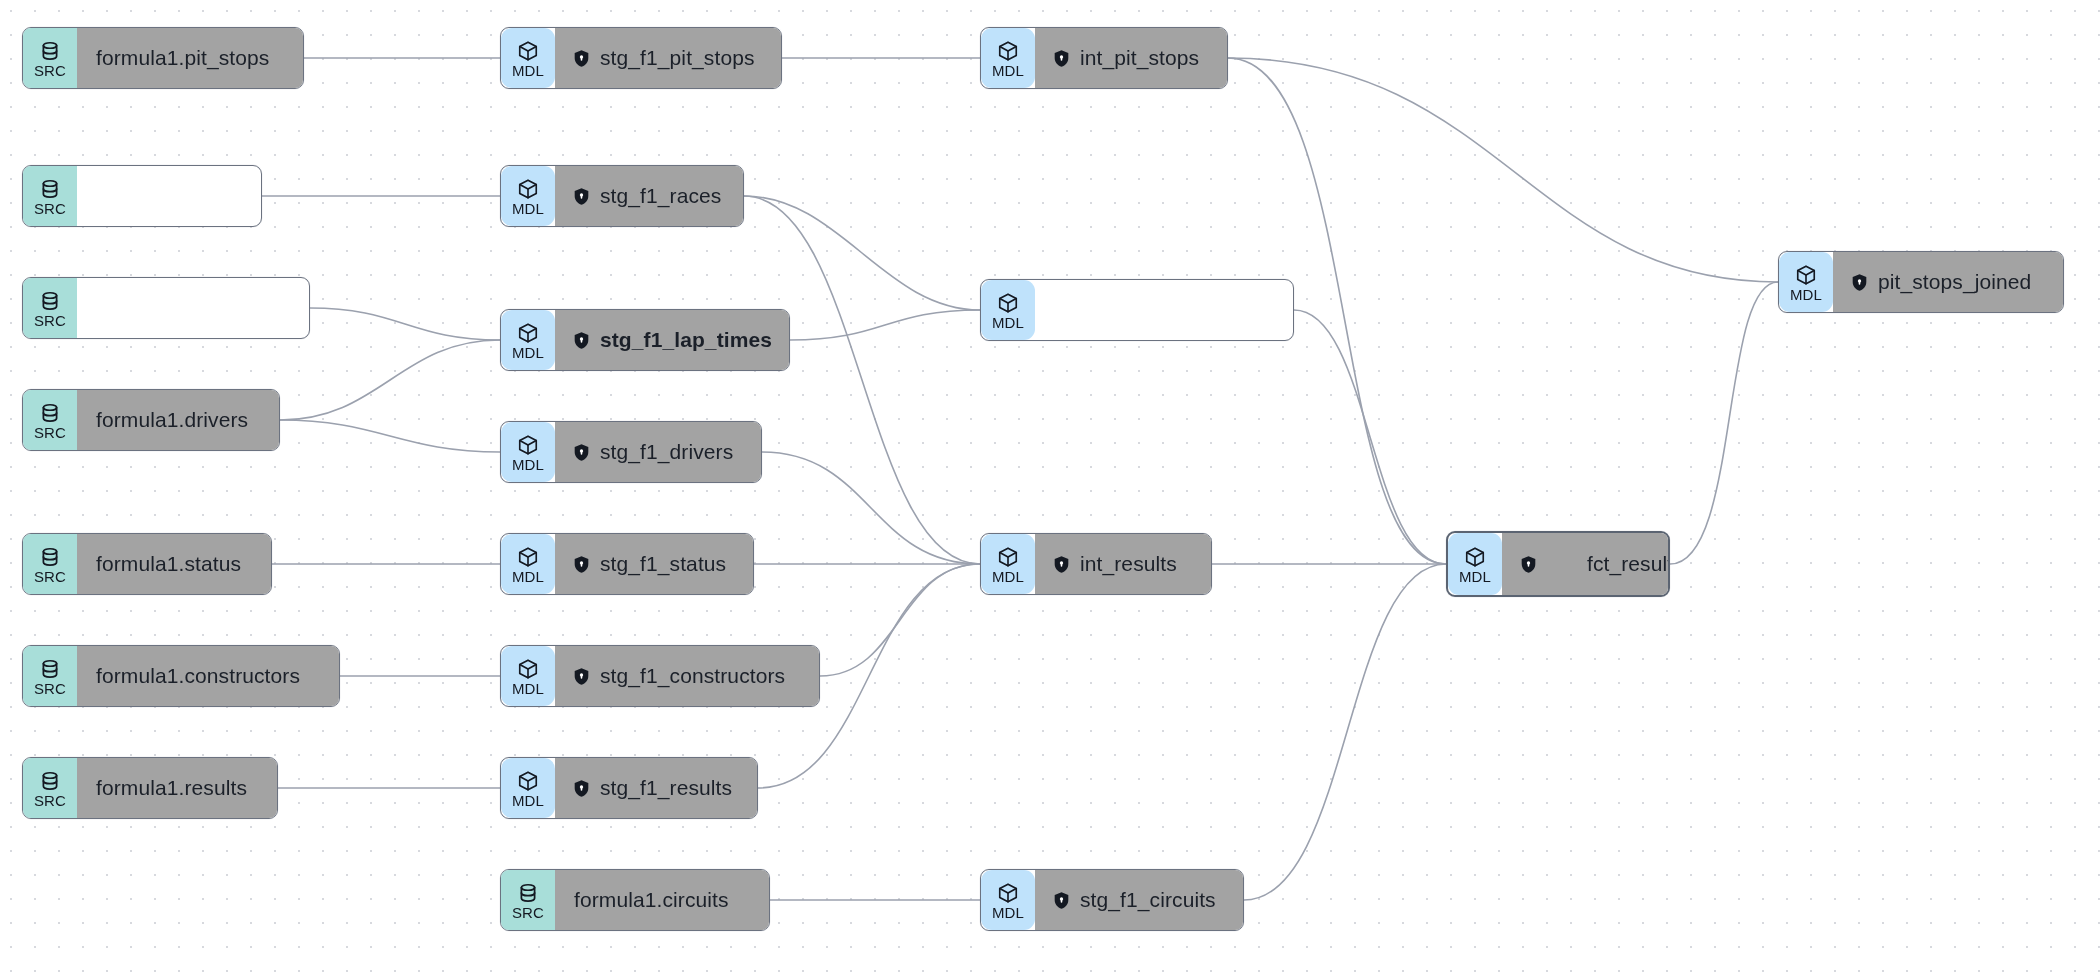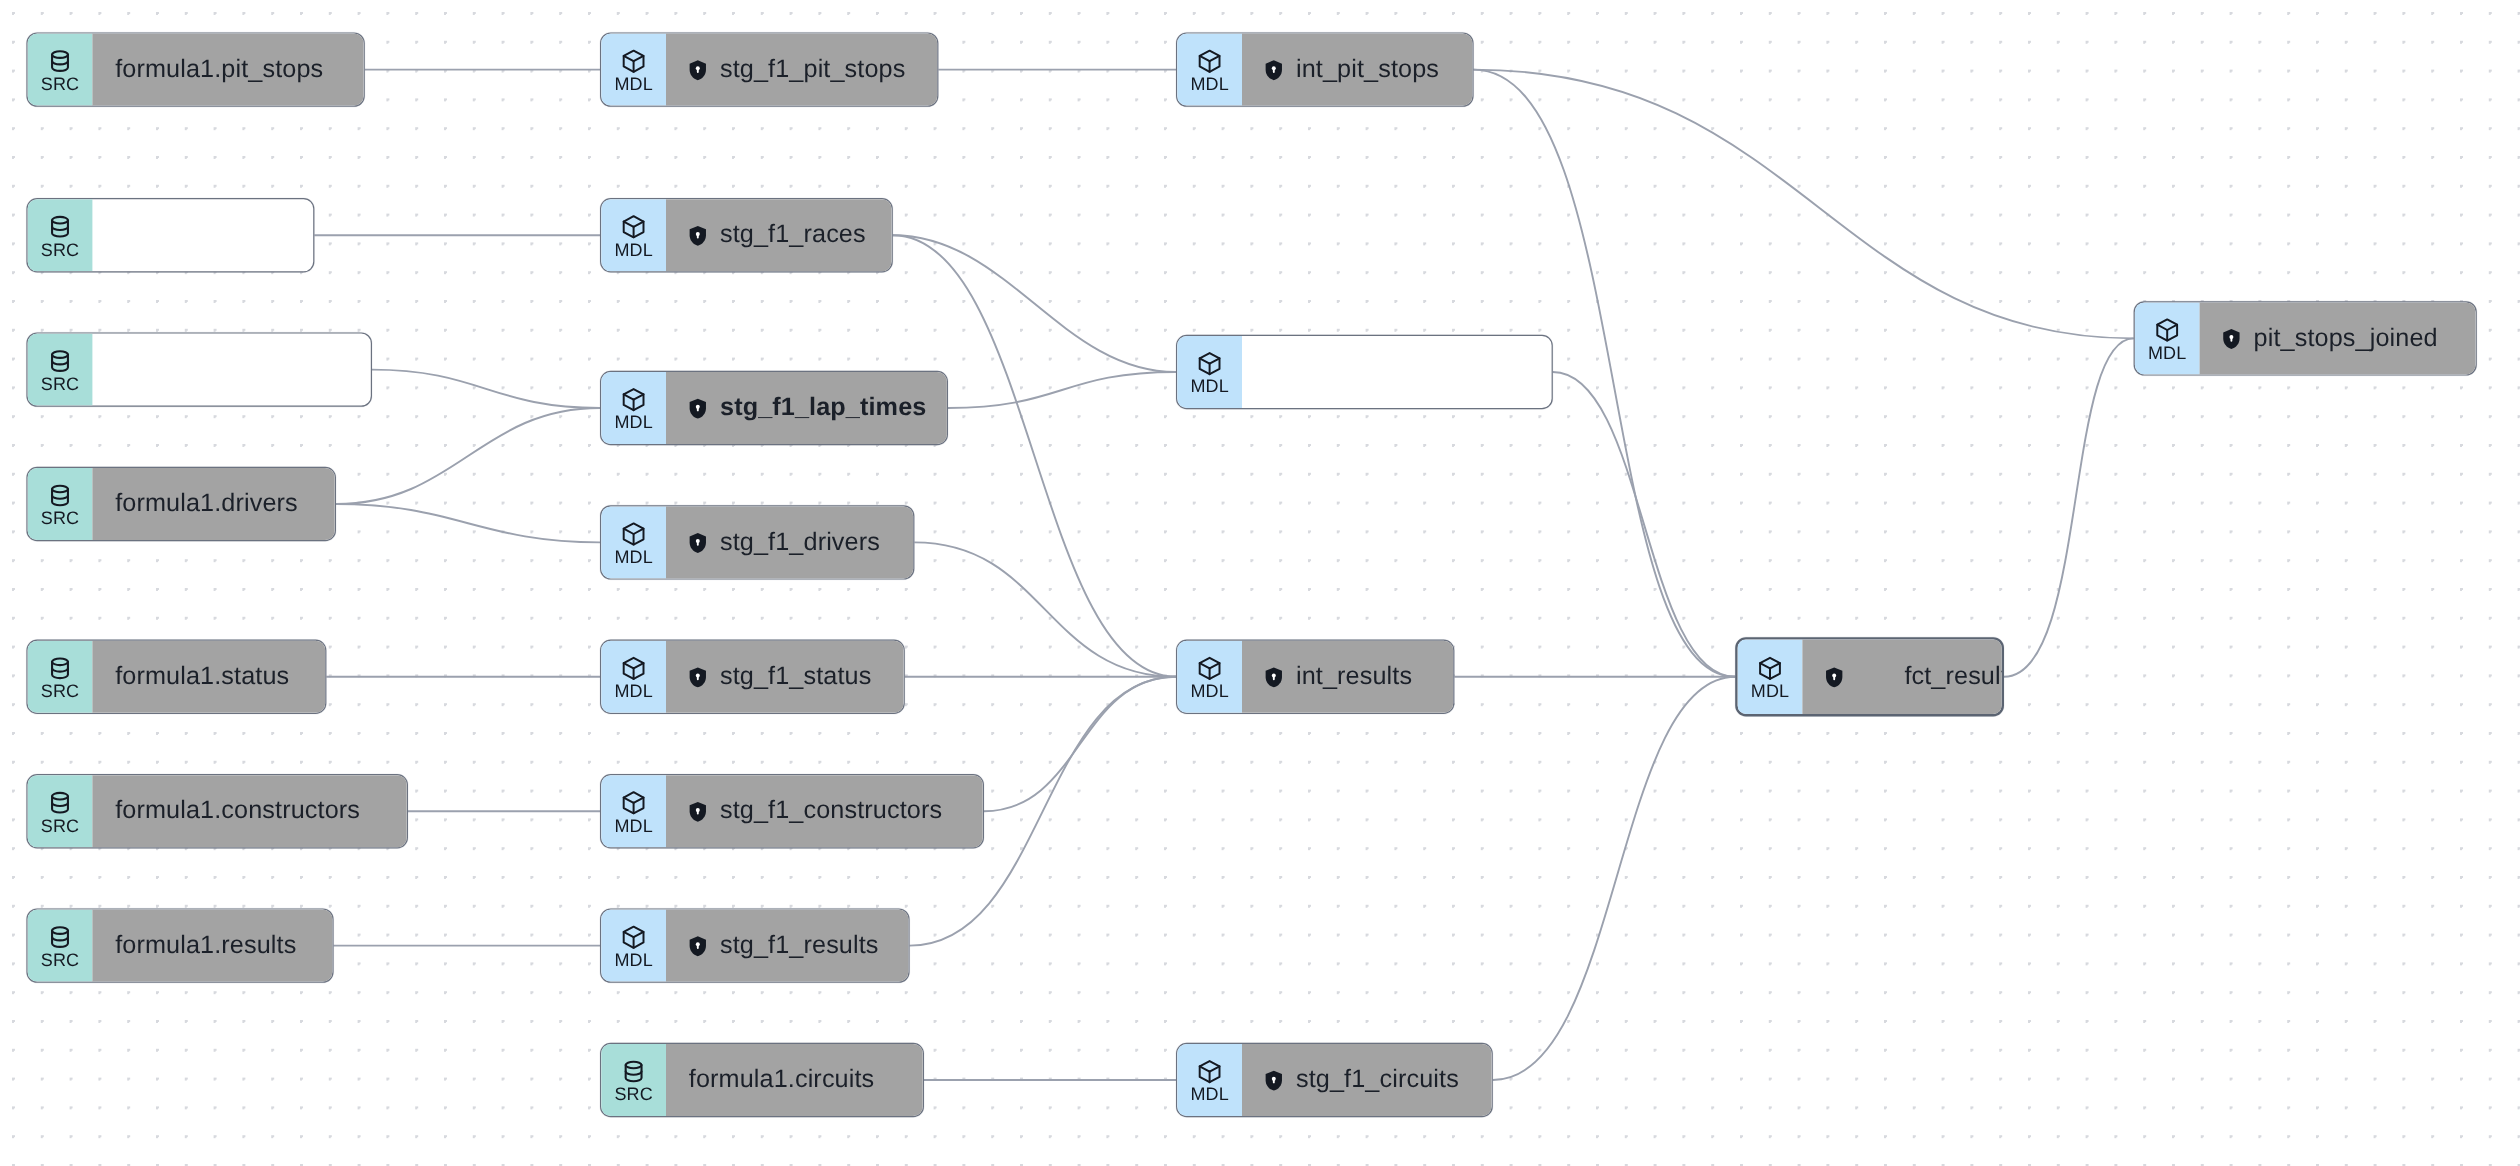--- a/index.html
+++ b/index.html
@@ -51,21 +51,21 @@
     width: 54px;
     display: flex;
     flex-direction: column;
     align-items: center;
     justify-content: center;
     gap: 1px;
     padding: 5px 0 4px 0;
     box-sizing: border-box;
   }
   .badge.src { background: #a8ded9; }
-  .badge.mdl { background: #bfe2fb; }
+  .badge.mdl { background: #bfe2fb; border-radius: 11px; }
   .badge .glyph {
     display: block;
     line-height: 0;
   }
   .badge .btext {
     font-size: 15px;
     line-height: 15px;
     color: #141922;
     letter-spacing: 0.1px;
     font-family: "Liberation Sans", sans-serif;

